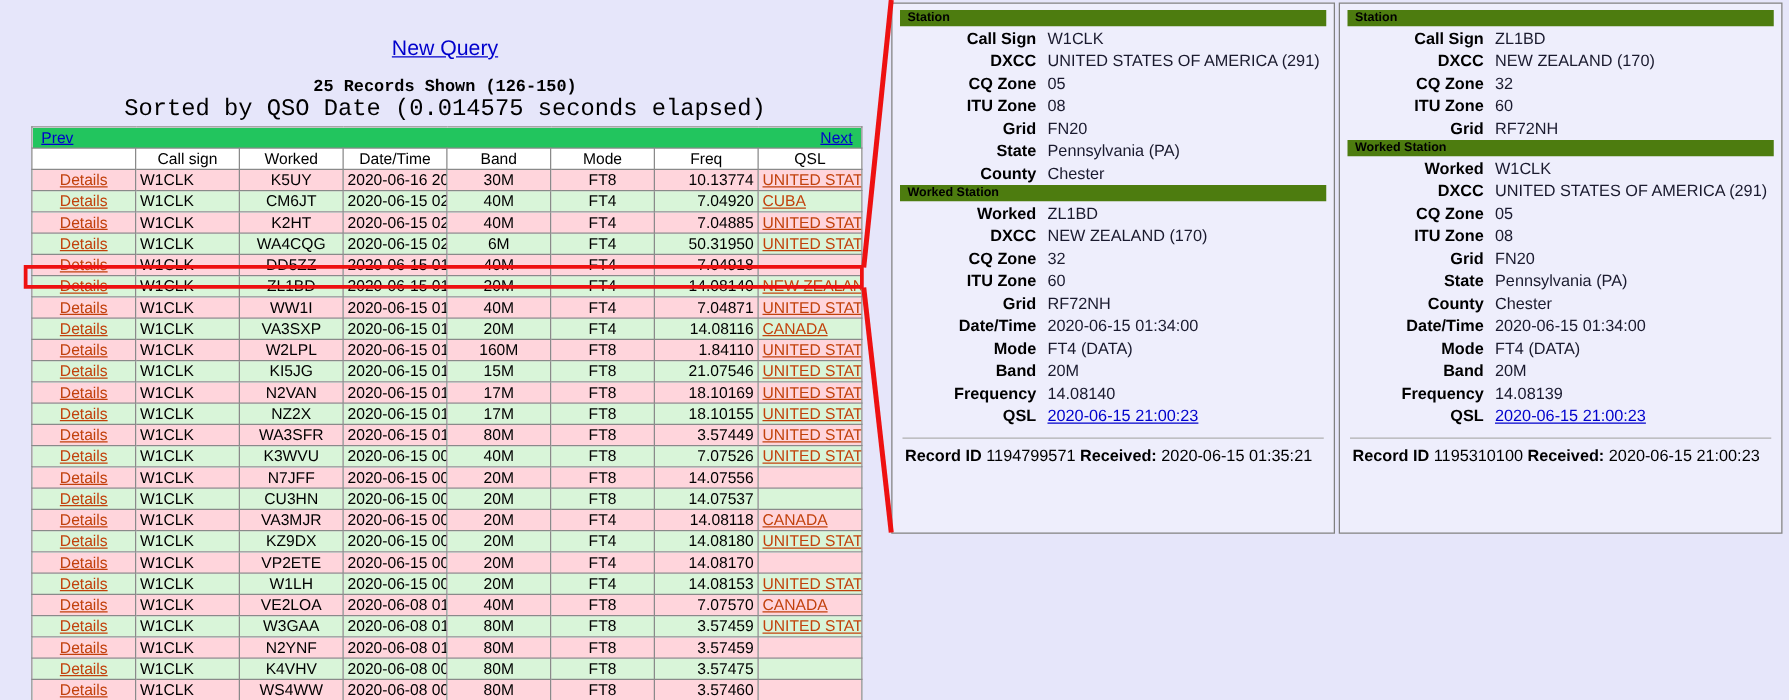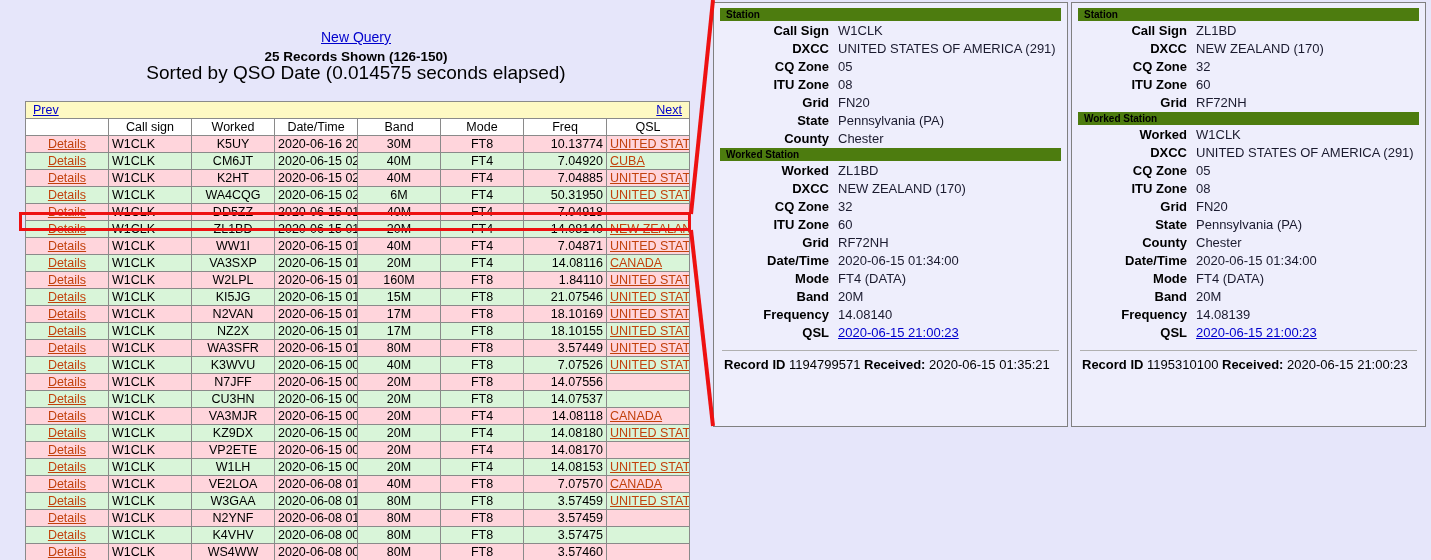--- a/index.html
+++ b/index.html
@@ -29,26 +29,27 @@
 
   #new-query-wrap {
     text-align: center;
     padding-top: 29px;
   }
   a.link {
     color: #0000cc;
     text-decoration: underline;
     cursor: pointer;
   }
-  #new-query-link { font-size: 14px; }
+  #new-query-link { font-size: 17px; }
 
   #summary-wrap {
     text-align: center;
-    margin-top: 4px;
+    margin-top: 14px;
     line-height: 16px;
+    font-family: Liberation Mono, monospace;
   }
   #records-shown {
     font-weight: bold;
     font-size: 13.5px;
     display: block;
   }
   #sorted-by {
     font-size: 19px;
     display: block;
     text-align: center;
@@ -71,21 +72,21 @@
   table#log-table td, table#log-table th {
     border: 1px solid #8a8a8a;
     padding: 0 3px;
     font-size: 12.5px;
     height: 16px;
     line-height: 15px;
     white-space: nowrap;
     overflow: hidden;
   }
   tr.nav-row td {
-    background: #fef9c3;
+    background: #22c55e;
     border-left: 1px solid #8a8a8a;
     border-right: 1px solid #8a8a8a;
     height: 17px;
   }
   .nav-inner {
     display: flex;
     justify-content: space-between;
     align-items: center;
     padding: 0 4px;
   }

